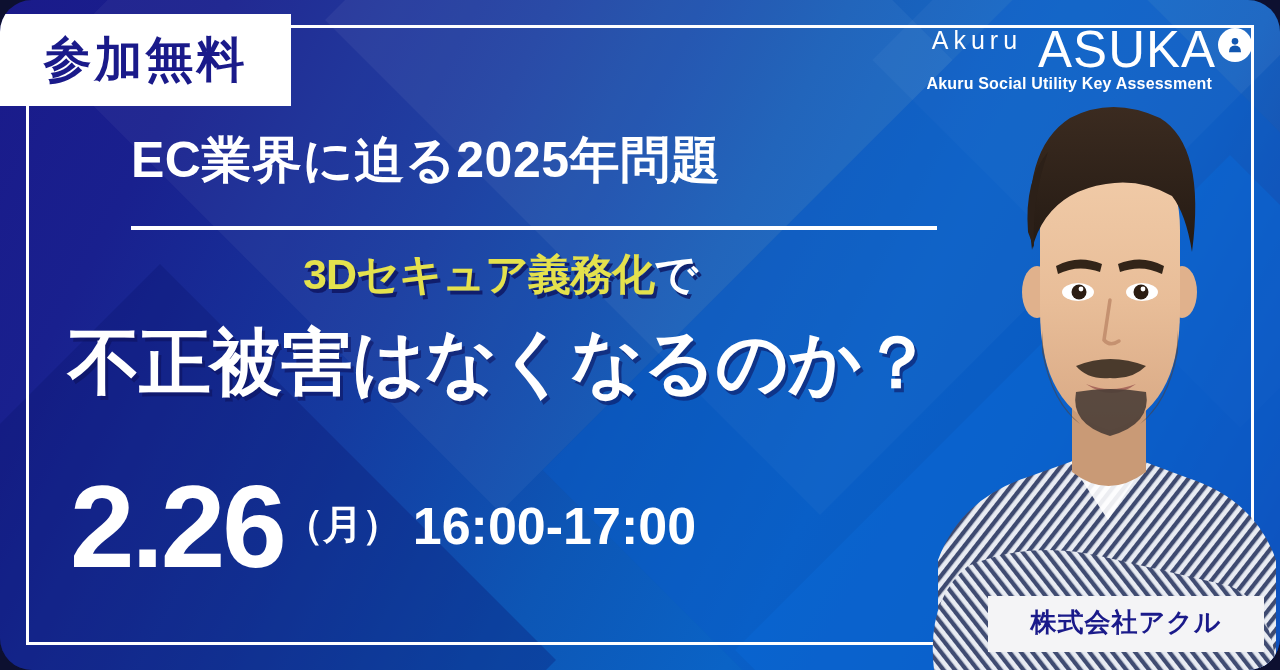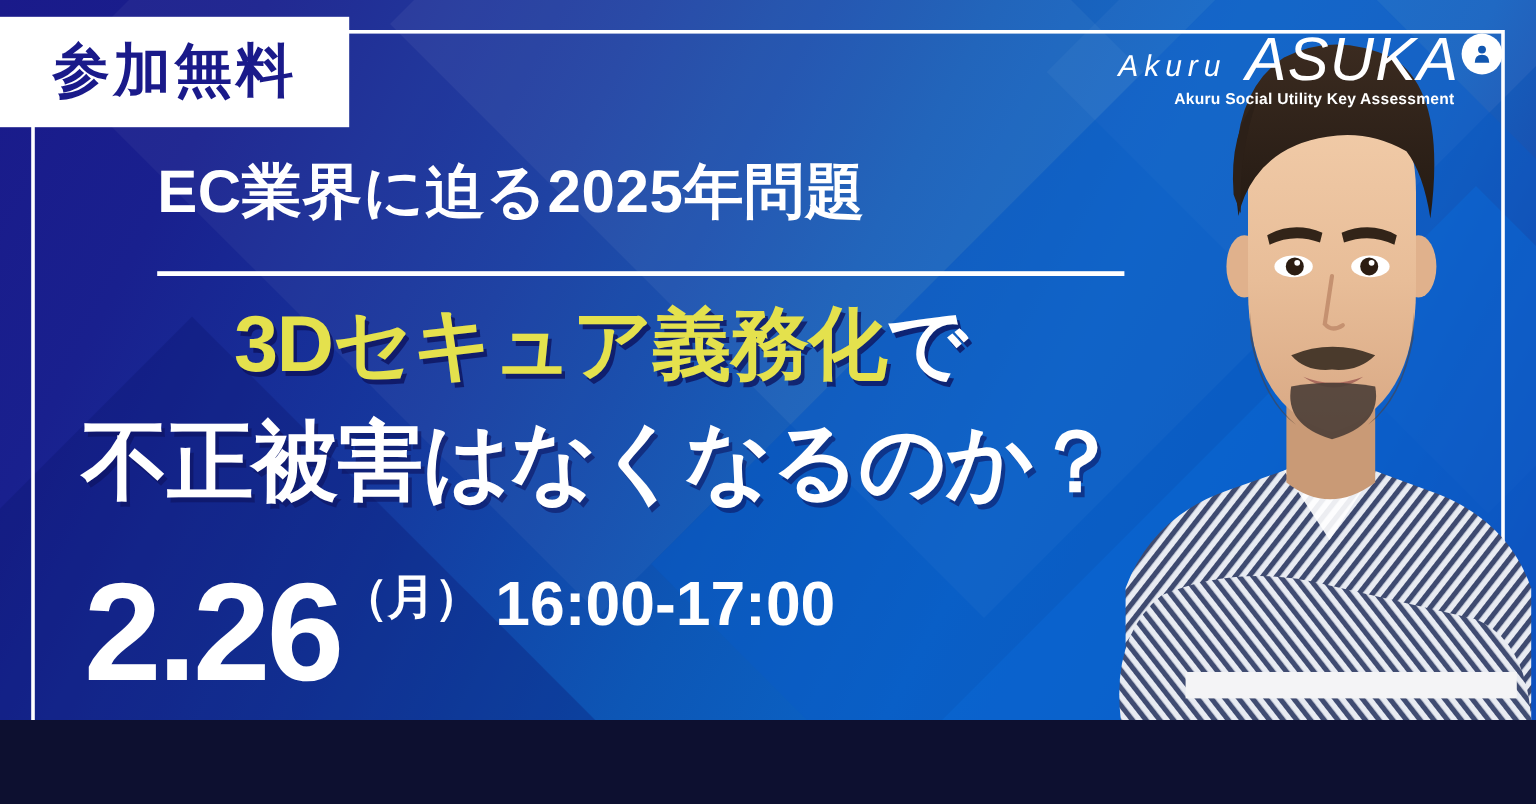--- a/index.html
+++ b/index.html
@@ -7,31 +7,32 @@
     padding: 0;
     background: #0d1030;
   }
   body {
     font-family: "Liberation Sans", "DejaVu Sans", sans-serif;
   }
 
   .banner {
     position: relative;
     width: 1280px;
-    height: 600px;
+    height: 670px;
     overflow: hidden;
     background: linear-gradient(118deg,
         #1a1a8a 0%,
         #19208e 14%,
         #153a9f 34%,
         #0d56b5 52%,
         #0a63c6 66%,
         #0c5cbe 78%,
         #153a9f 92%,
         #1b1c86 100%);
+    border-radius: 32px;
   }
 
   
   .diag {
     position: absolute;
     pointer-events: none;
   }
   .diag-a {
     left: 180px;
     top: -260px;
@@ -118,23 +119,22 @@
   .logo {
     position: absolute;
     right: 28px;
     top: 26px;
     z-index: 6;
     text-align: right;
     color: #ffffff;
   }
   .logo-row {
     display: flex;
-    align-items: flex-end;
+    align-items: flex-start;
     justify-content: flex-end;
-    font-style: italic;
   }
   .logo-akuru {
     font-size: 25px;
     letter-spacing: 5px;
     font-weight: 300;
     margin-right: 16px;
     margin-bottom: 4px;
   }
   .logo-asuka {
     font-size: 51px;
@@ -148,21 +148,21 @@
     border-radius: 50%;
     background: #ffffff;
     display: inline-flex;
     align-items: center;
     justify-content: center;
     margin-left: 2px;
     align-self: flex-start;
     margin-top: 2px;
   }
   .logo-tagline {
-    font-size: 13px;
+    font-size: 16px;
     letter-spacing: 0.2px;
     margin-top: 1px;
     margin-right: 40px;
     font-weight: 600;
   }
 
   
   .portrait {
     position: absolute;
     right: 0;
@@ -201,21 +201,21 @@
     position: absolute;
     left: 0;
     top: 253px;
     width: 1000px;
     z-index: 5;
     text-align: center;
     font-weight: bold;
     line-height: 1.0;
   }
   .title-line1 {
-    font-size: 66px;
+    font-size: 43px;
     letter-spacing: -1px;
     white-space: nowrap;
     text-shadow: 3px 4px 0 rgba(12,16,90,0.75);
   }
   .title-line2 {
     font-size: 72px;
     letter-spacing: -1px;
     white-space: nowrap;
     margin-top: 30px;
     color: #ffffff;
@@ -249,21 +249,21 @@
     line-height: 1;
   }
 
   
   .datetime {
     position: absolute;
     left: 70px;
     top: 478px;
     z-index: 5;
     display: flex;
-    align-items: flex-start;
+    align-items: center;
     color: #ffffff;
   }
   .date-num {
     font-size: 116px;
     font-weight: bold;
     line-height: 0.86;
     letter-spacing: -3px;
   }
   .date-day {
     font-size: 40px;
@@ -408,15 +408,16 @@
   </div>
 
 
   <div class="datetime">
     <span class="date-num">2.26</span>
     <span class="date-day">（月）</span>
     <span class="time-text">16:00-17:00</span>
   </div>
 
   <div class="nameplate">
+    <div>株式会社アクル</div>
   </div>
 
 </div>
 
 </body></html>

